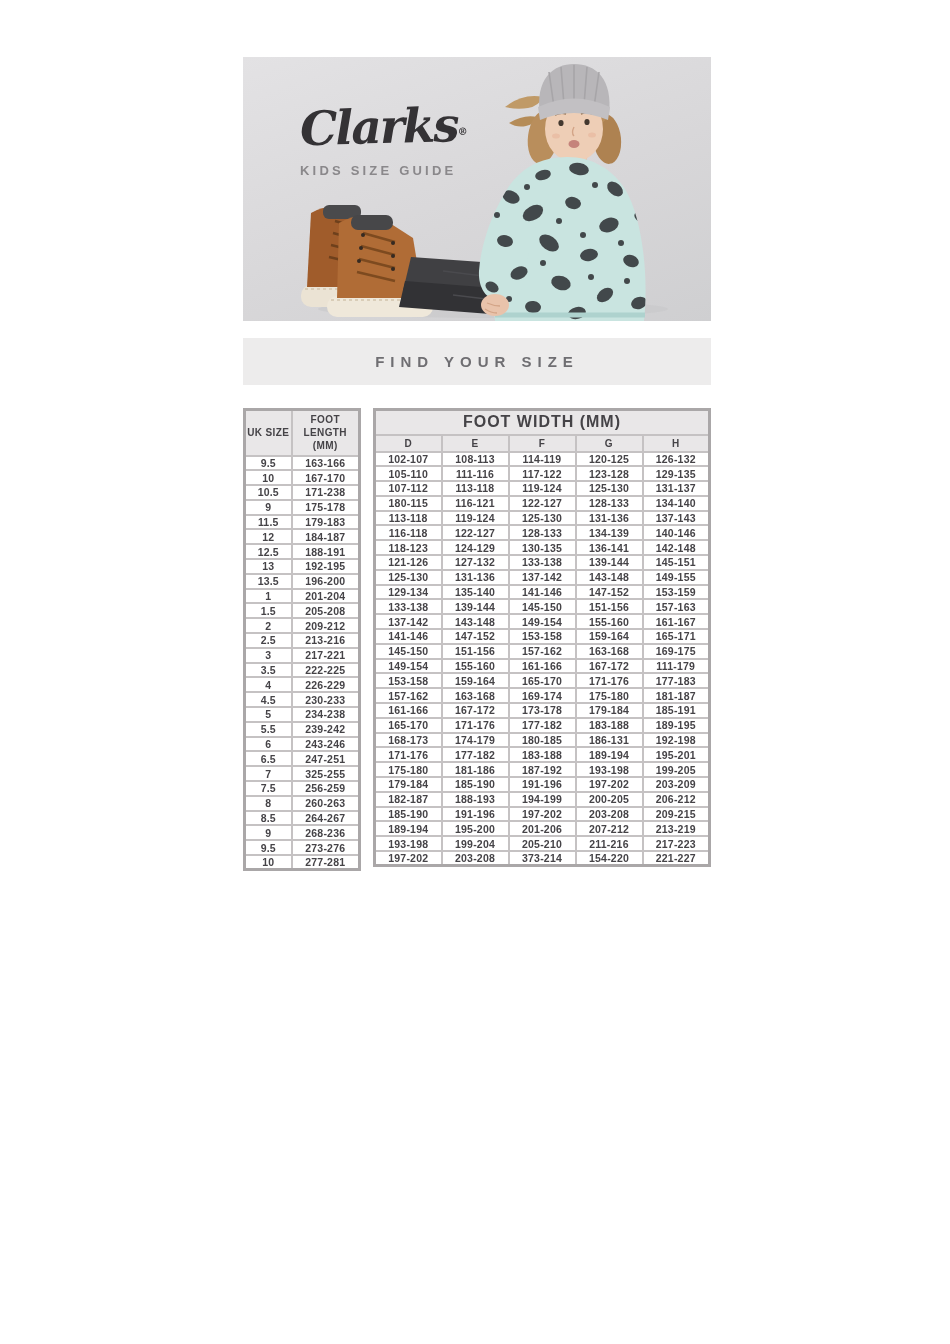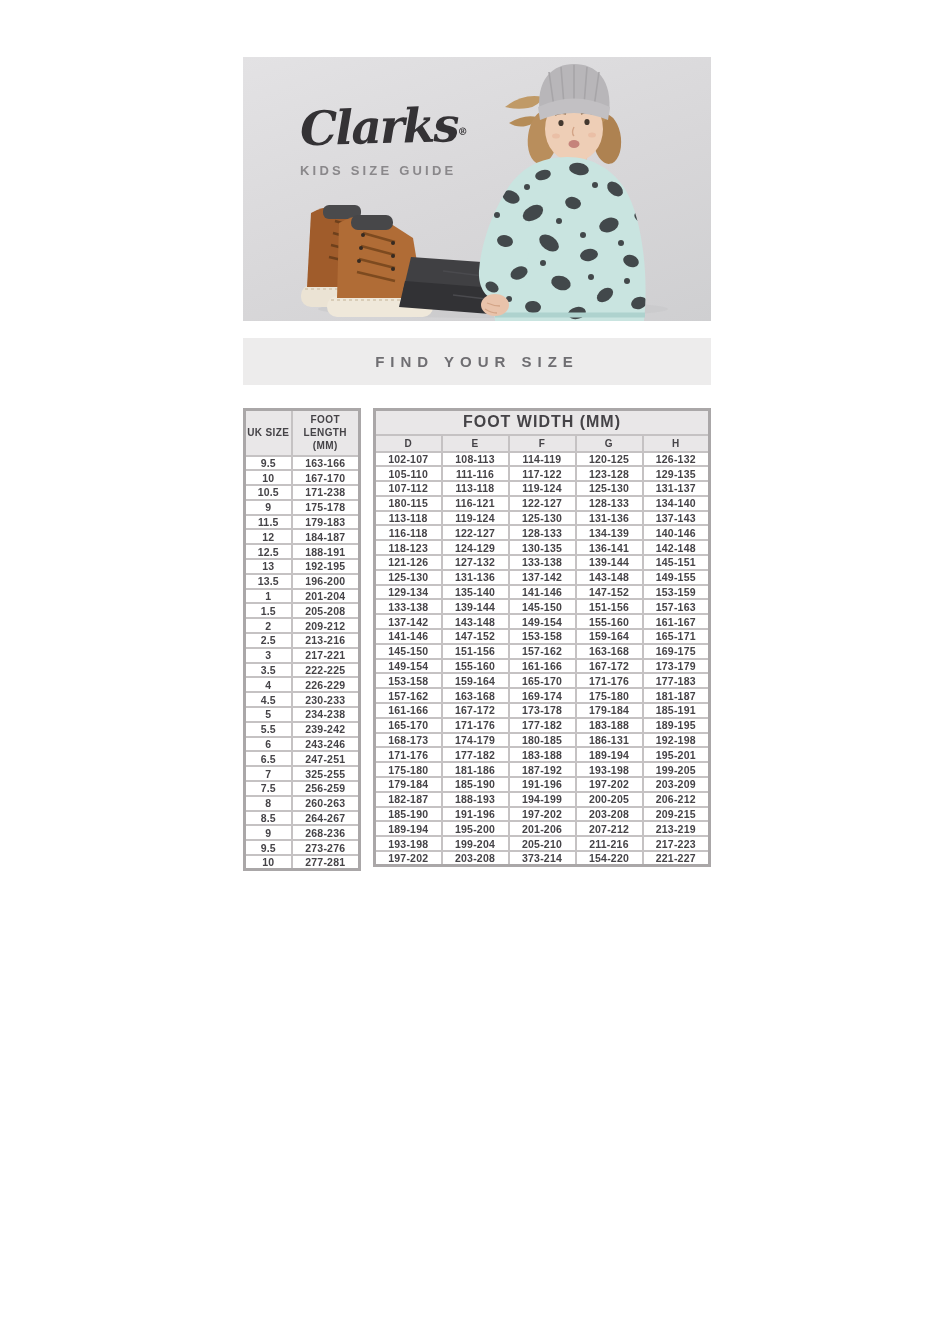--- a/index.html
+++ b/index.html
@@ -424,21 +424,21 @@
           <td>151-156</td>
           <td>157-162</td>
           <td>163-168</td>
           <td>169-175</td>
         </tr>
         <tr>
           <td>149-154</td>
           <td>155-160</td>
           <td>161-166</td>
           <td>167-172</td>
-          <td>173-179</td>
+          <td>111-179</td>
         </tr>
         <tr>
           <td>153-158</td>
           <td>159-164</td>
           <td>165-170</td>
           <td>171-176</td>
           <td>177-183</td>
         </tr>
         <tr>
           <td>157-162</td>

